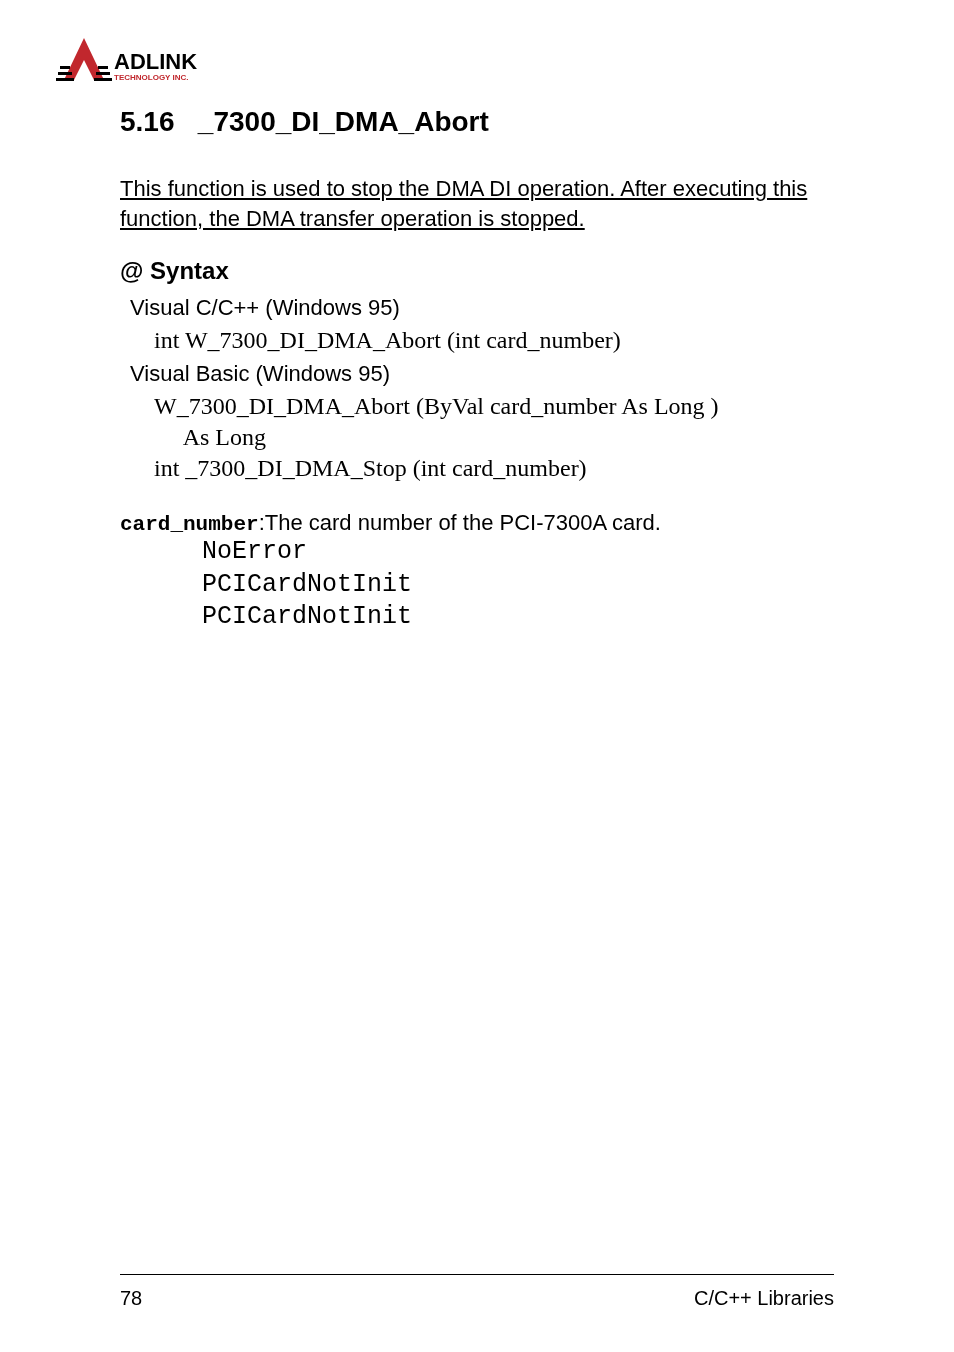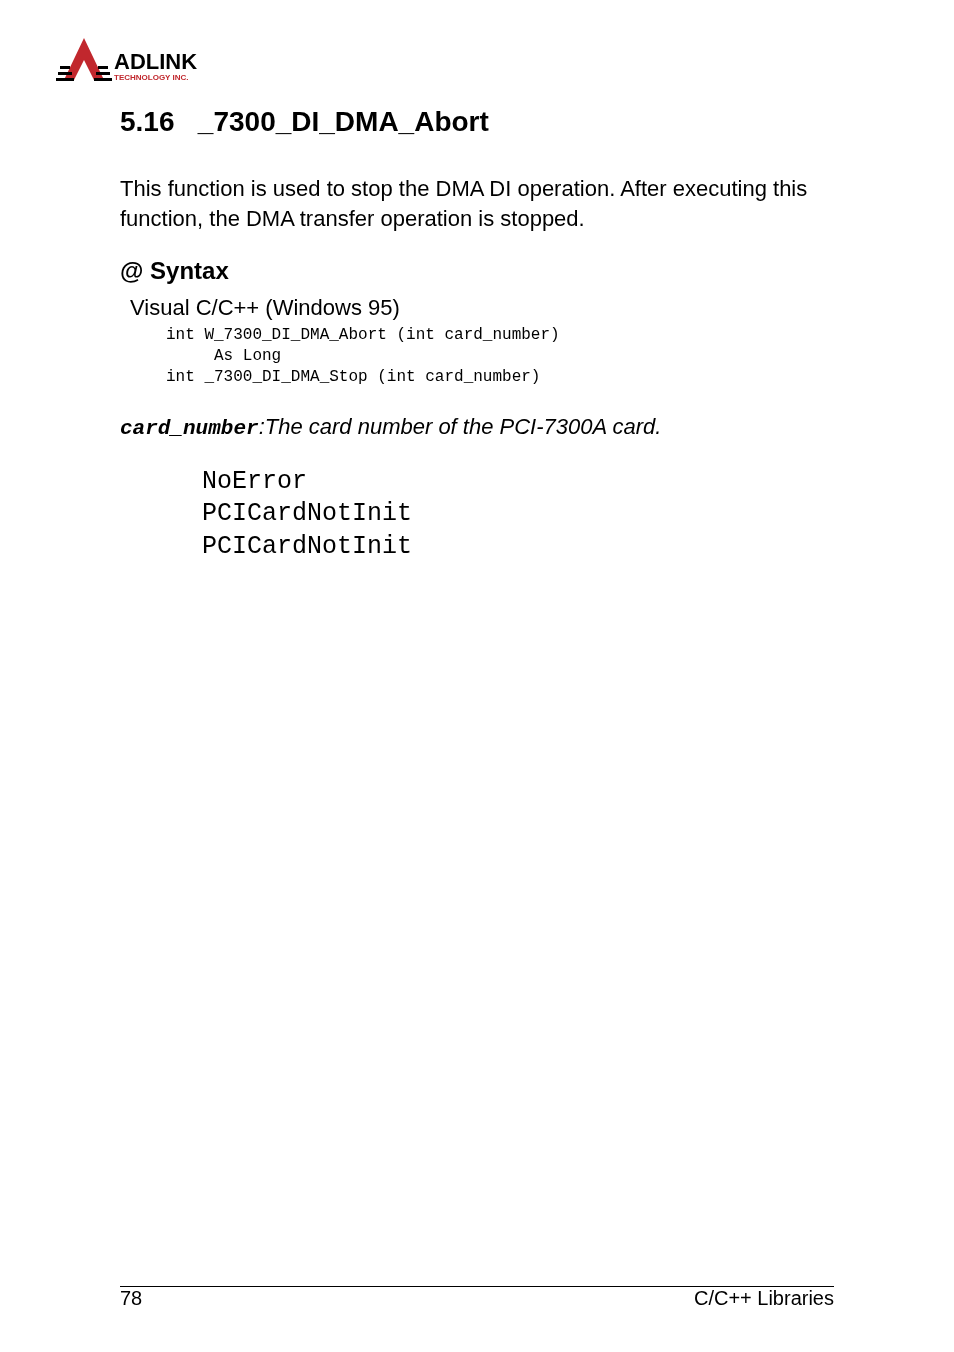--- a/index.html
+++ b/index.html
@@ -36,61 +36,60 @@
     .sub-heading {
       font-size: 24px;
       font-weight: bold;
       margin-top: 0px;
       margin-bottom: 10px;
     }
     .description-text {
       font-size: 22px;
       line-height: 1.35;
       margin-bottom: 24px;
+      text-decoration: underline;
     }
     .syntax-block {
       margin-bottom: 26px;
     }
     .syntax-lang {
       font-size: 22px;
       font-weight: normal;
       margin-left: 10px;
       margin-top: 4px;
       margin-bottom: 4px;
     }
     .code-line {
-      font-family: Liberation Mono, monospace;
-      font-size: 16px;
-      margin-left: 46px;
+      font-family: Liberation Serif, serif;
+      font-size: 24px;
+      margin-left: 34px;
       line-height: 1.3;
       white-space: pre;
     }
     .argument-line {
       font-size: 22px;
-      margin-bottom: 26px;
-      font-style: italic;
     }
     .argument-line .arg-name {
       font-family: "Courier New", monospace;
       font-weight: bold;
       font-size: 21px;
     }
     .return-code-line {
       font-family: "Courier New", monospace;
       font-size: 25px;
       margin-left: 82px;
       line-height: 1.3;
     }
     .footer {
       position: absolute;
       bottom: 42px;
       left: 120px;
       right: 120px;
       border-top: 1px solid #000;
-      padding-top: 0;
+      padding-top: 12px;
       display: flex;
       justify-content: space-between;
       font-size: 20px;
     }
   </style>
 </head>
 <body>
 
 <div class="page">
 
@@ -115,20 +114,22 @@
   </h1>
 
   <p class="description-text">This function is used to stop the DMA DI operation. After executing this function, the DMA transfer operation is stopped.</p>
 
   <h2 class="sub-heading">@ Syntax</h2>
 
   <div class="syntax-block">
     <div class="syntax-lang">Visual C/C++ (Windows 95)</div>
     <div class="code-line">int W_7300_DI_DMA_Abort (int card_number)</div>
 
+    <div class="syntax-lang">Visual Basic (Windows 95)</div>
+    <div class="code-line">W_7300_DI_DMA_Abort (ByVal card_number As Long )</div>
     <div class="code-line">     As Long</div>
 
     <div class="code-line">int _7300_DI_DMA_Stop (int card_number)</div>
   </div>
 
   <p class="argument-line">
     <span class="arg-name">card_number</span><span>:</span><span>The card number of the PCI-7300A card.</span>
   </p>
 
   <div class="return-code-line">NoError</div>

